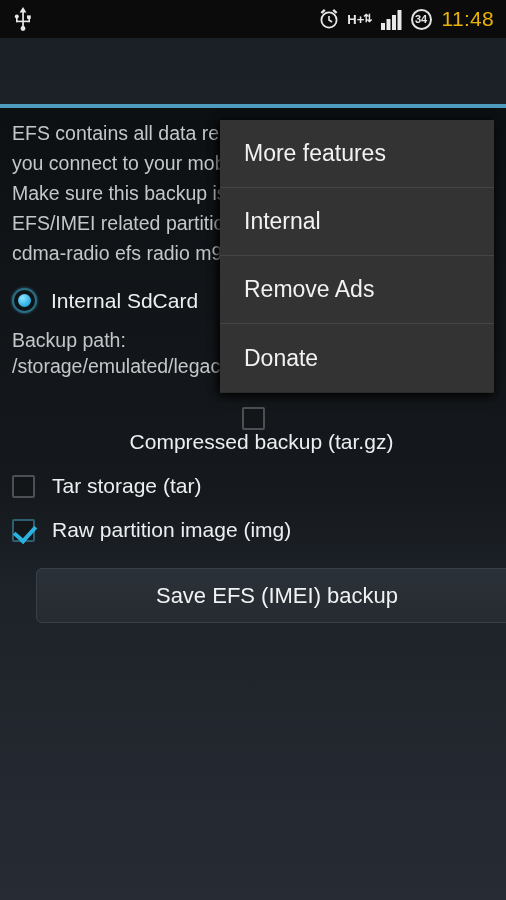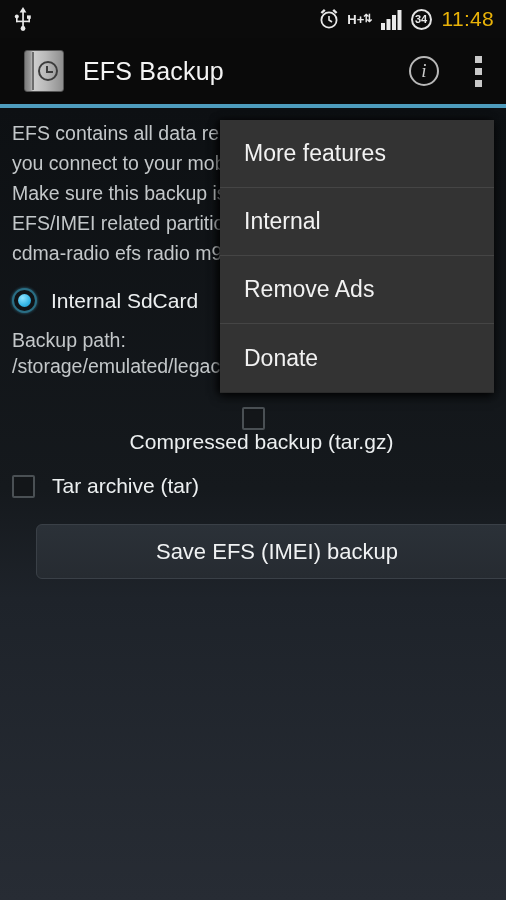--- a/index.html
+++ b/index.html
@@ -194,35 +194,20 @@
           <rect x="6.5" y="10" width="4" height="11" fill="#e8e8e8"></rect>
           <rect x="12" y="6" width="4" height="15" fill="#e8e8e8"></rect>
           <rect x="17.5" y="1" width="4" height="20" fill="#e8e8e8"></rect>
         </svg>
       </span>
       <span class="batt-circ">34</span>
       <span class="sb-clock">11:48</span>
     </div>
   </div>
 
-  <div id="actionbar">
-    <div id="app-icon">
-      <span class="spine"></span>
-      <span class="clk"></span>
-    </div>
-    <div id="app-title">EFS Backup</div>
-    <div id="info-btn">
-      <span class="info-circle">i</span>
-    </div>
-    <div id="overflow-btn">
-      <i></i>
-      <i></i>
-      <i></i>
-    </div>
-  </div>
   <div id="accent-line"></div>
 
   <div id="content">
 
     <div>
       <div class="para">EFS contains all data rela</div>
       <div class="para">you connect to your mob</div>
       <div class="para">Make sure this backup is</div>
     </div>
 
@@ -246,21 +231,25 @@
       <div class="path-line">Backup path:</div>
       <div class="path-line">/storage/emulated/legac</div>
     </div>
 
     <div class="cb-row first">
       <span class="cb"></span>
       <span class="cb-label">Compressed backup (tar.gz)</span>
     </div>
     <div class="cb-row">
       <span class="cb"></span>
-      <span class="cb-label">Tar archive (tar)</span>
+      <span class="cb-label">Tar storage (tar)</span>
+    </div>
+    <div class="cb-row">
+      <span class="cb on"></span>
+      <span class="cb-label">Raw partition image (img)</span>
     </div>
 
     <div id="save-btn">Save EFS (IMEI) backup</div>
   </div>
 
   <div id="menu">
     <div class="mi">More features</div>
     <div class="mi">Internal</div>
     <div class="mi">Remove Ads</div>
     <div class="mi">Donate</div>

